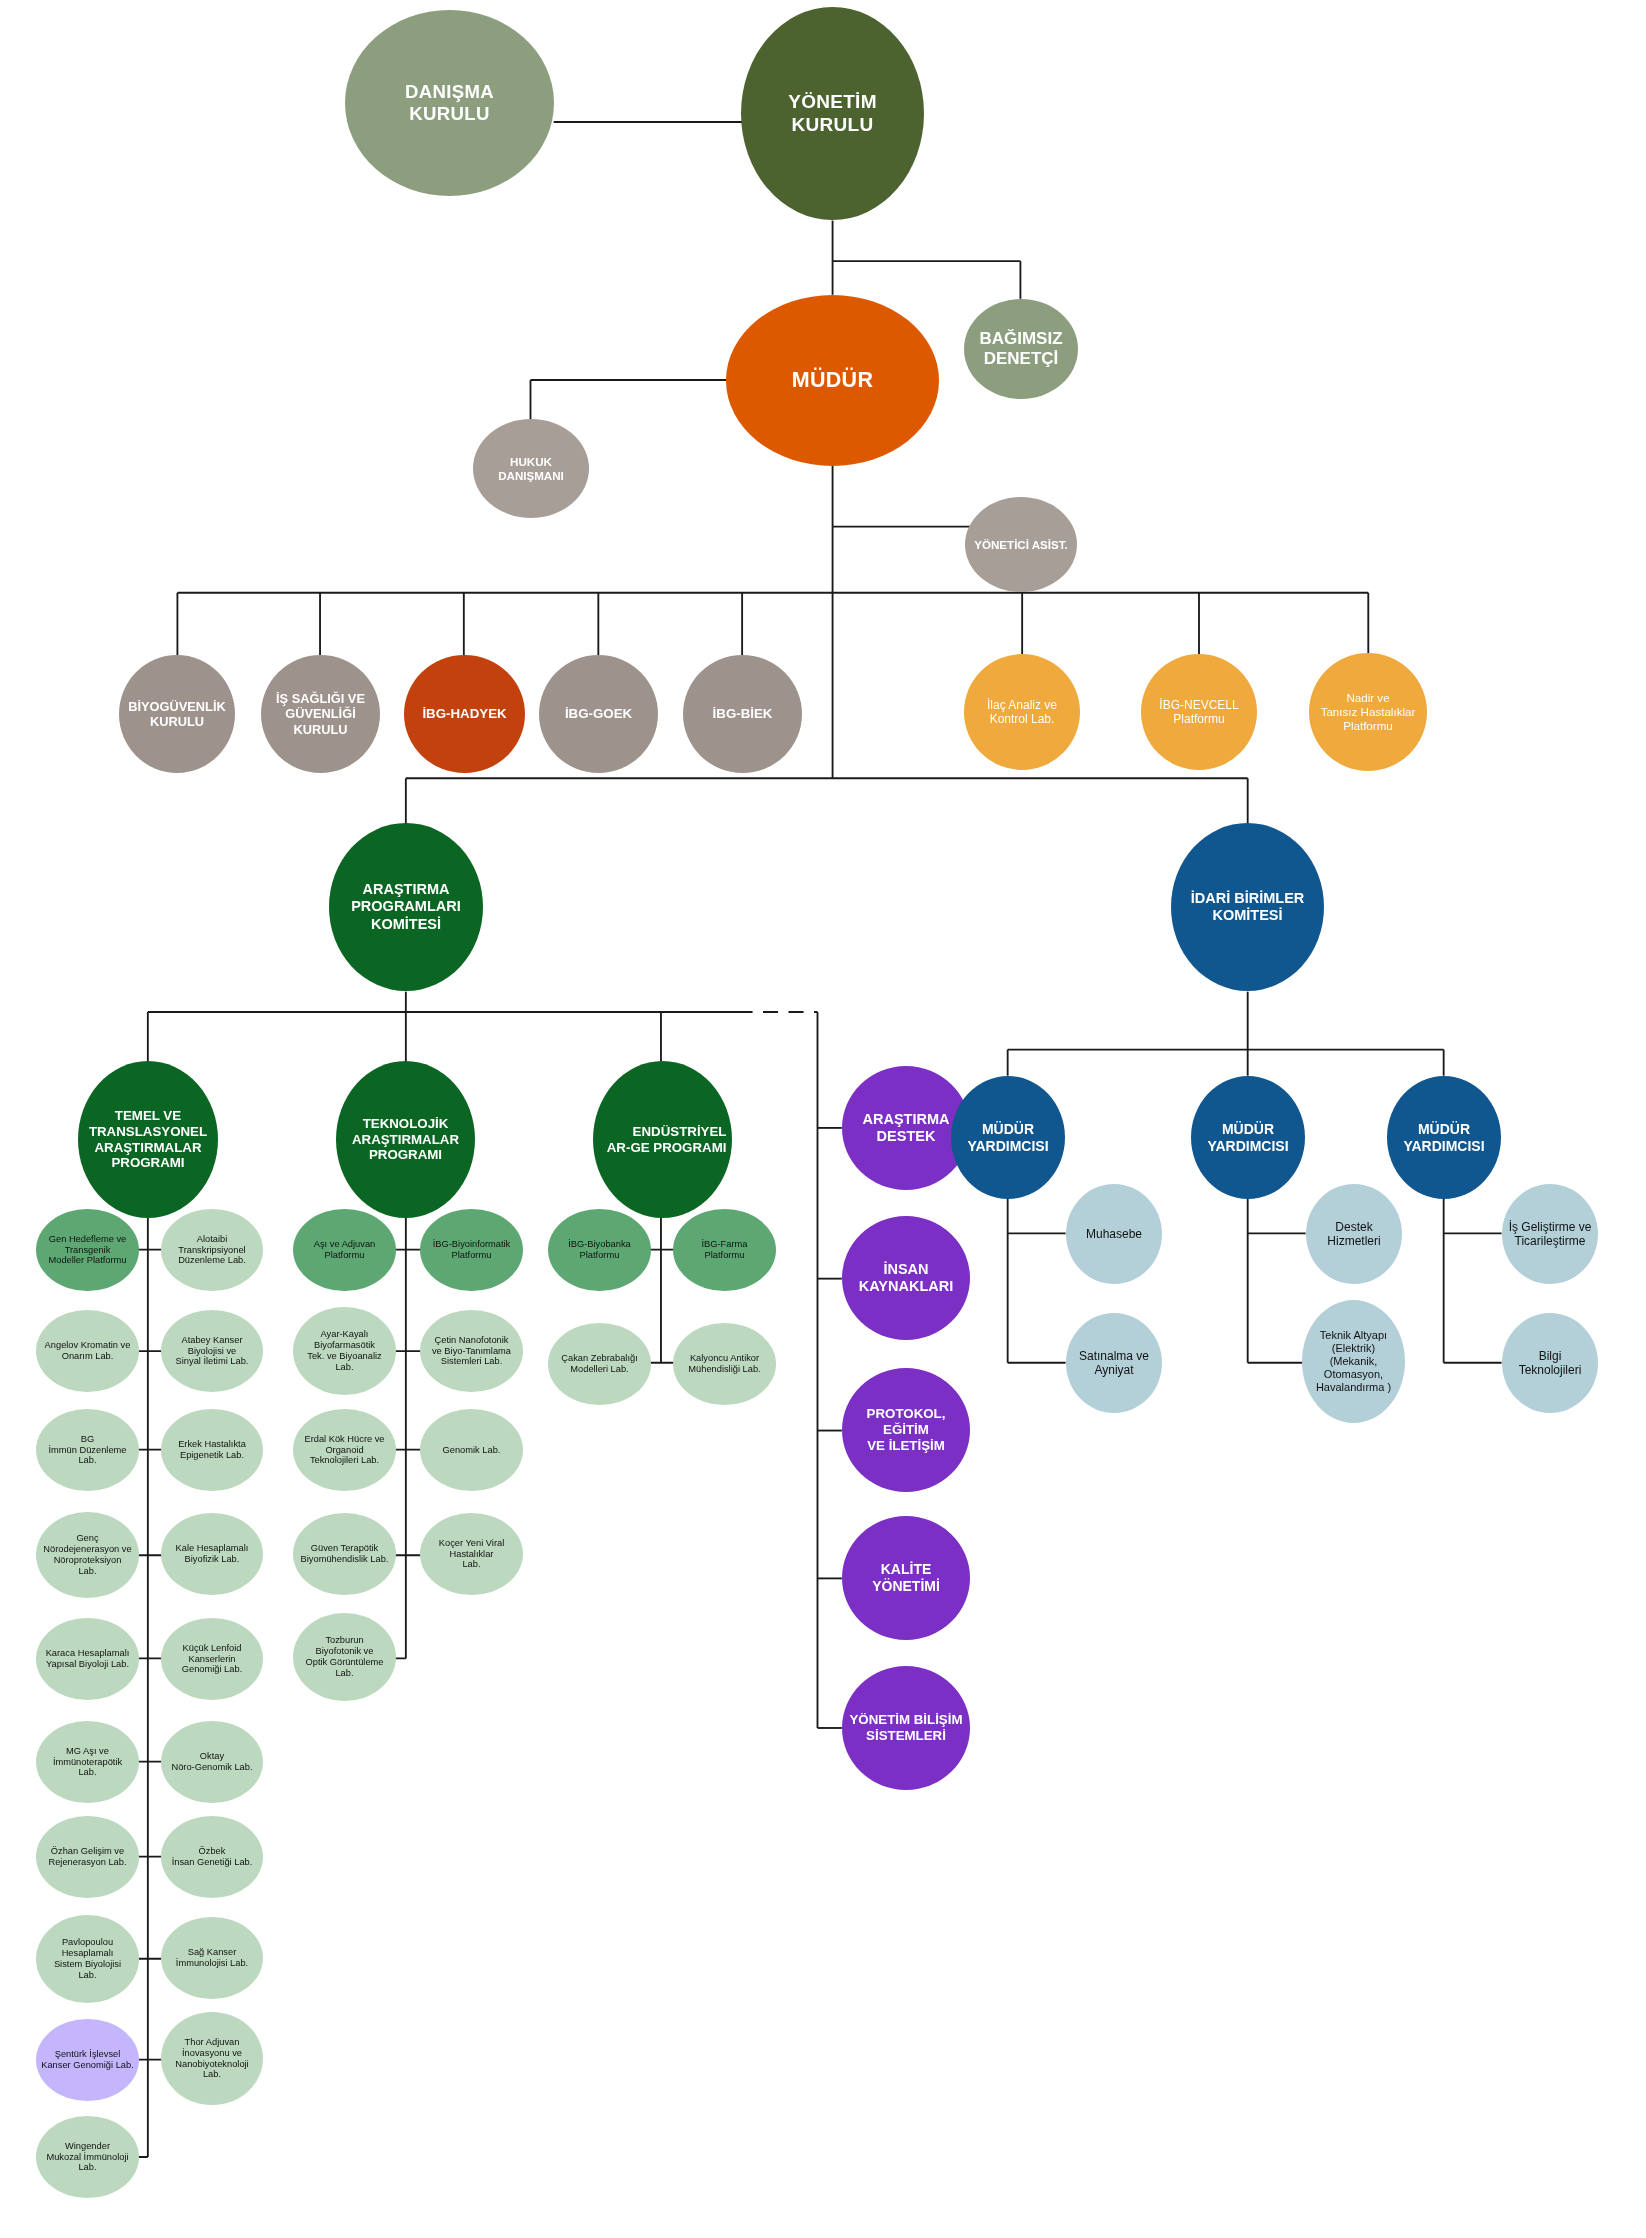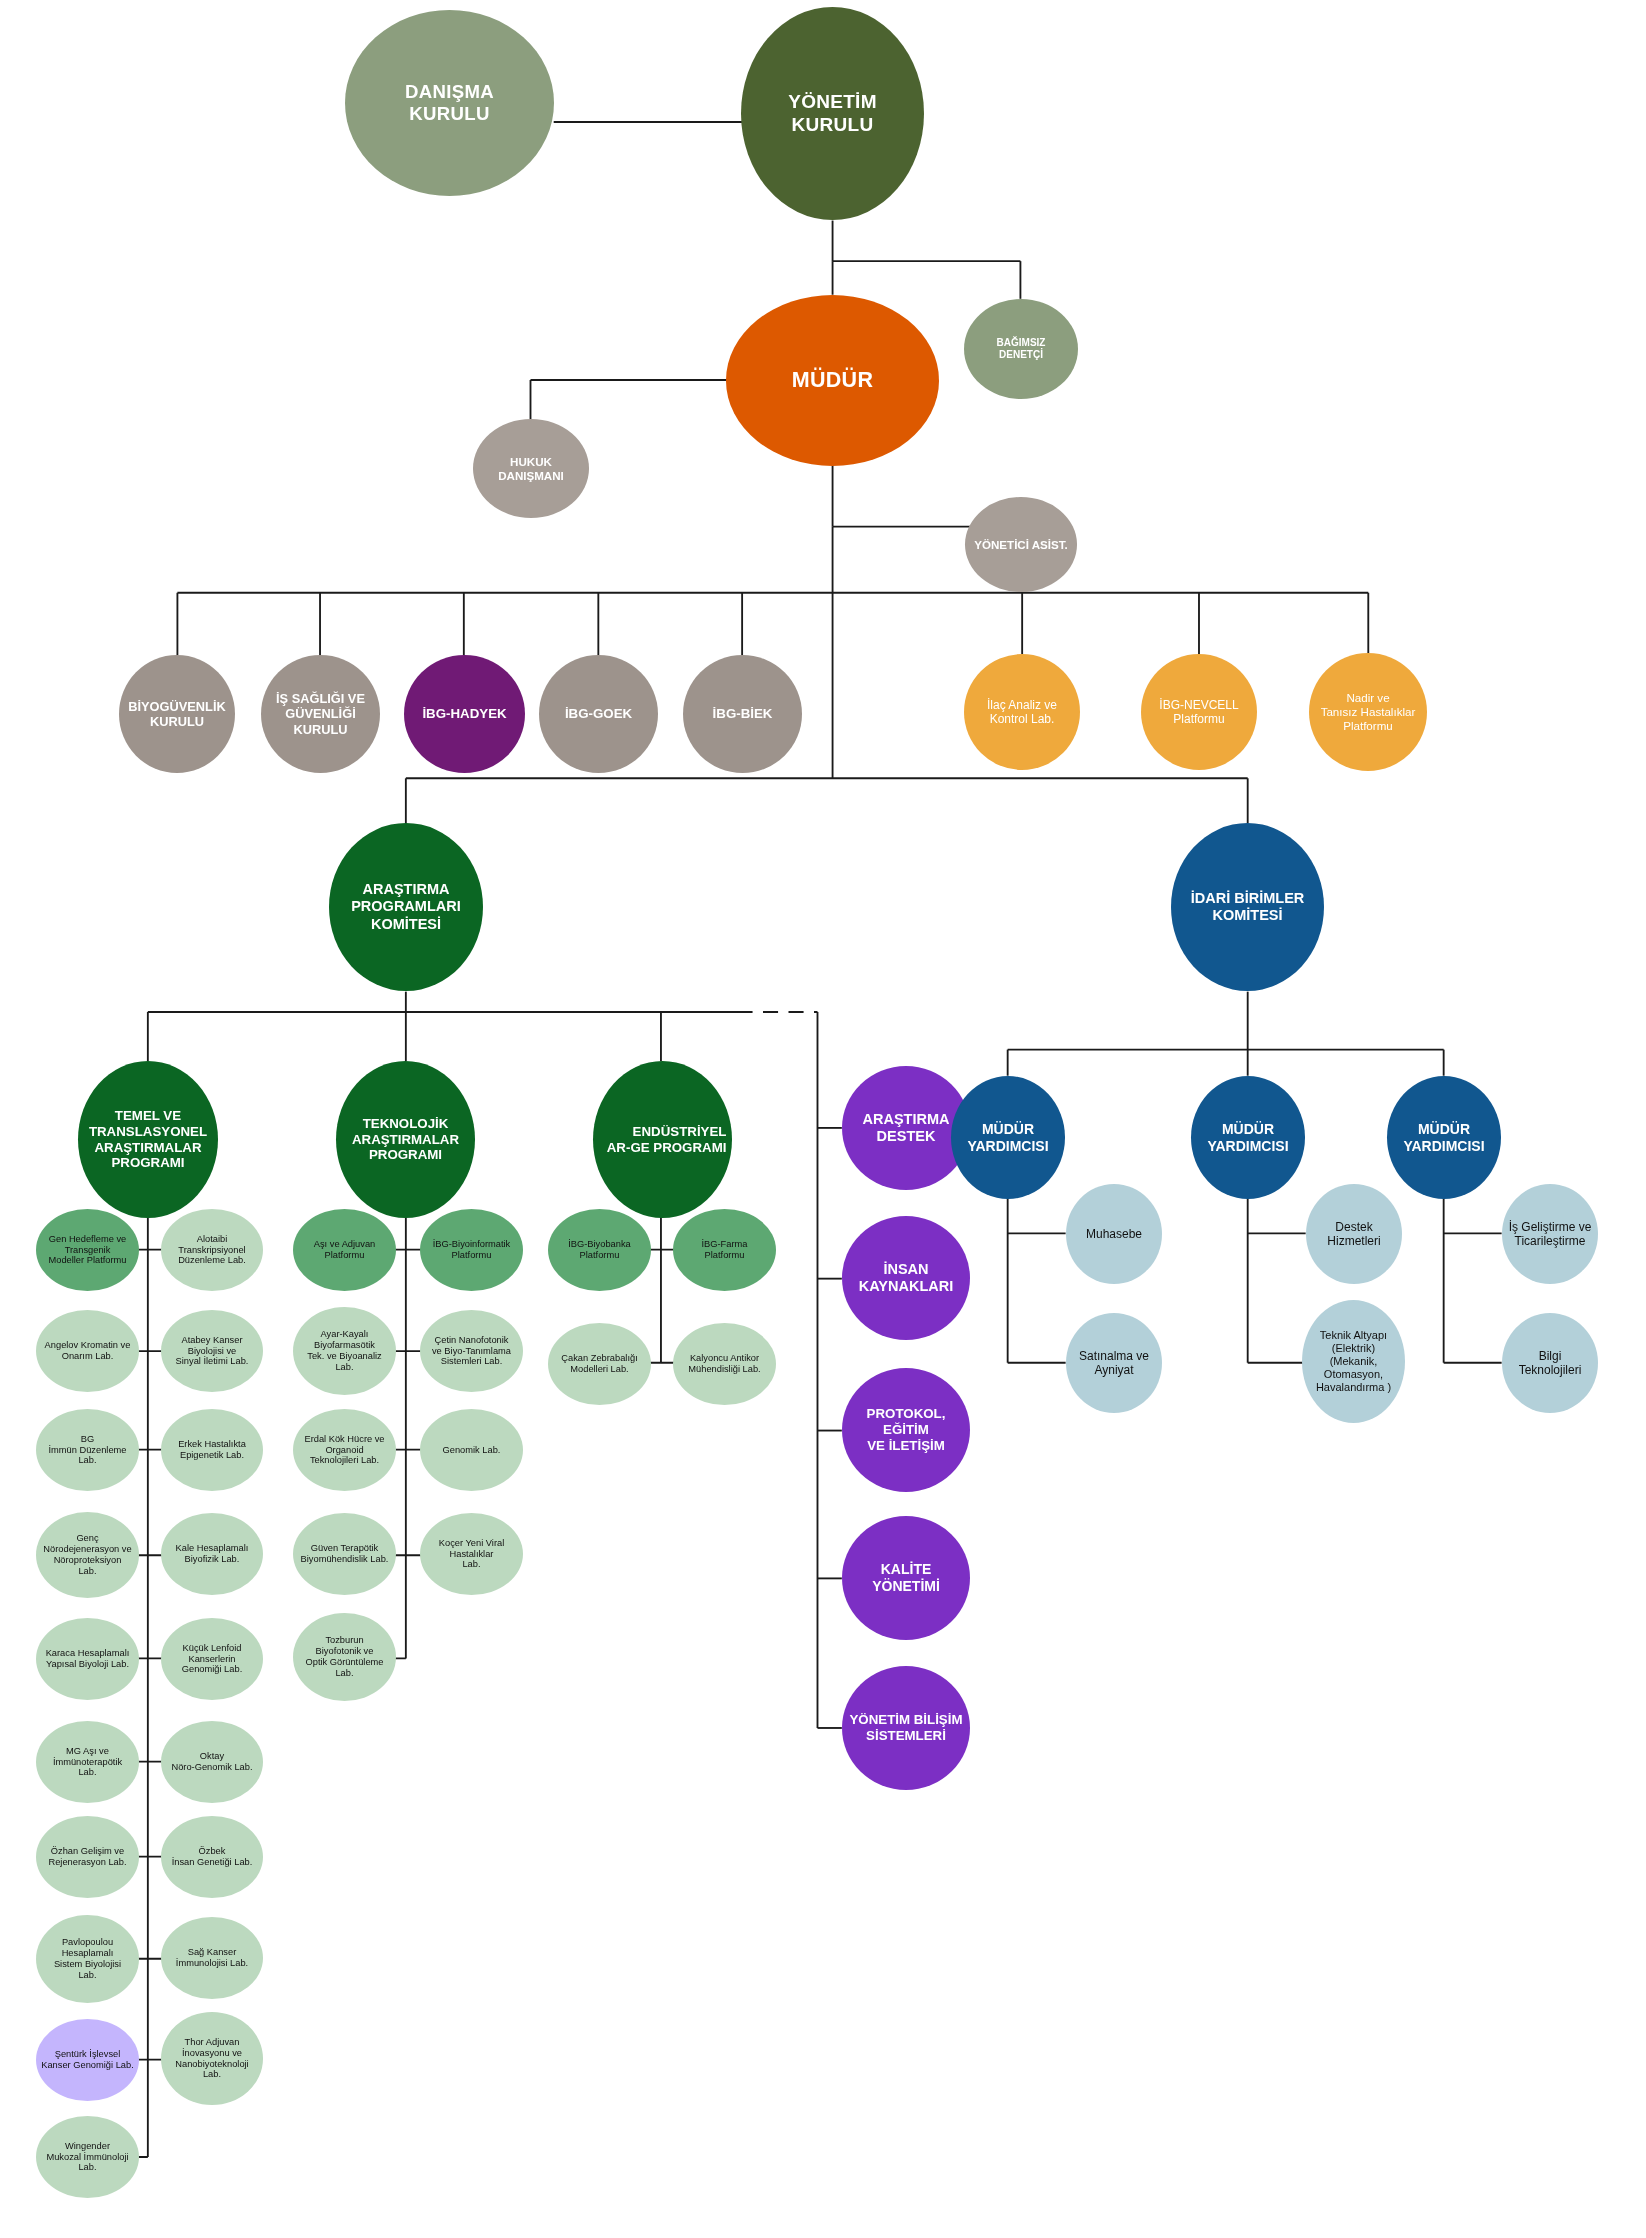--- a/index.html
+++ b/index.html
@@ -134,39 +134,39 @@
   </div>
 
   <div class="node cond" style="left:741px;top:7px;width:183px;height:213px;border-radius:50%;background:#4c6330;color:#fff;font-size:19px;font-weight:700;letter-spacing:0.3px;">
     <span class="lbl">YÖNETİM<br>KURULU</span>
   </div>
 
   <div class="node cond" style="left:726px;top:295px;width:213px;height:171px;border-radius:50%;background:#dd5900;color:#fff;font-size:21.5px;font-weight:700;letter-spacing:0.3px;">
     <span class="lbl">MÜDÜR</span>
   </div>
 
-  <div class="node cond" style="left:964px;top:299px;width:114px;height:100px;border-radius:50%;background:#8c9e7e;color:#fff;font-size:10px;font-weight:700;">
+  <div class="node cond" style="left:964px;top:299px;width:114px;height:100px;border-radius:50%;background:#8c9e7e;color:#fff;font-size:17px;font-weight:700;">
     <span class="lbl">BAĞIMSIZ<br>DENETÇİ</span>
   </div>
 
   <div class="node cond" style="left:473px;top:419px;width:116px;height:99px;border-radius:50%;background:#a79e97;color:#fff;font-size:11.6px;font-weight:700;">
     <span class="lbl">HUKUK DANIŞMANI</span>
   </div>
 
   <div class="node cond" style="left:965px;top:497px;width:112px;height:95px;border-radius:50%;background:#a79e97;color:#fff;font-size:11.6px;font-weight:700;">
     <span class="lbl">YÖNETİCİ ASİST.</span>
   </div>
 
   <div class="node cond" style="left:119px;top:655px;width:116px;height:118px;border-radius:50%;background:#9d938c;color:#fff;font-size:12.8px;font-weight:700;">
     <span class="lbl">BİYOGÜVENLİK<br>KURULU</span>
   </div>
   <div class="node cond" style="left:261px;top:655px;width:119px;height:118px;border-radius:50%;background:#9d938c;color:#fff;font-size:12.8px;font-weight:700;">
     <span class="lbl">İŞ SAĞLIĞI VE<br>GÜVENLİĞİ KURULU</span>
   </div>
-  <div class="node cond" style="left:404px;top:655px;width:121px;height:118px;border-radius:50%;background:#701a75;color:#fff;font-size:13.3px;font-weight:700;">
+  <div class="node cond" style="left:404px;top:655px;width:121px;height:118px;border-radius:50%;background:#c2410c;color:#fff;font-size:13.3px;font-weight:700;">
     <span class="lbl">İBG-HADYEK</span>
   </div>
   <div class="node cond" style="left:539px;top:655px;width:119px;height:118px;border-radius:50%;background:#9d938c;color:#fff;font-size:13.3px;font-weight:700;">
     <span class="lbl">İBG-GOEK</span>
   </div>
   <div class="node cond" style="left:683px;top:655px;width:119px;height:118px;border-radius:50%;background:#9d938c;color:#fff;font-size:13.3px;font-weight:700;">
     <span class="lbl">İBG-BİEK</span>
   </div>
 
   <div class="node" style="left:964px;top:654px;width:116px;height:116px;border-radius:50%;background:#efa93c;color:#fff;font-size:12px;">

